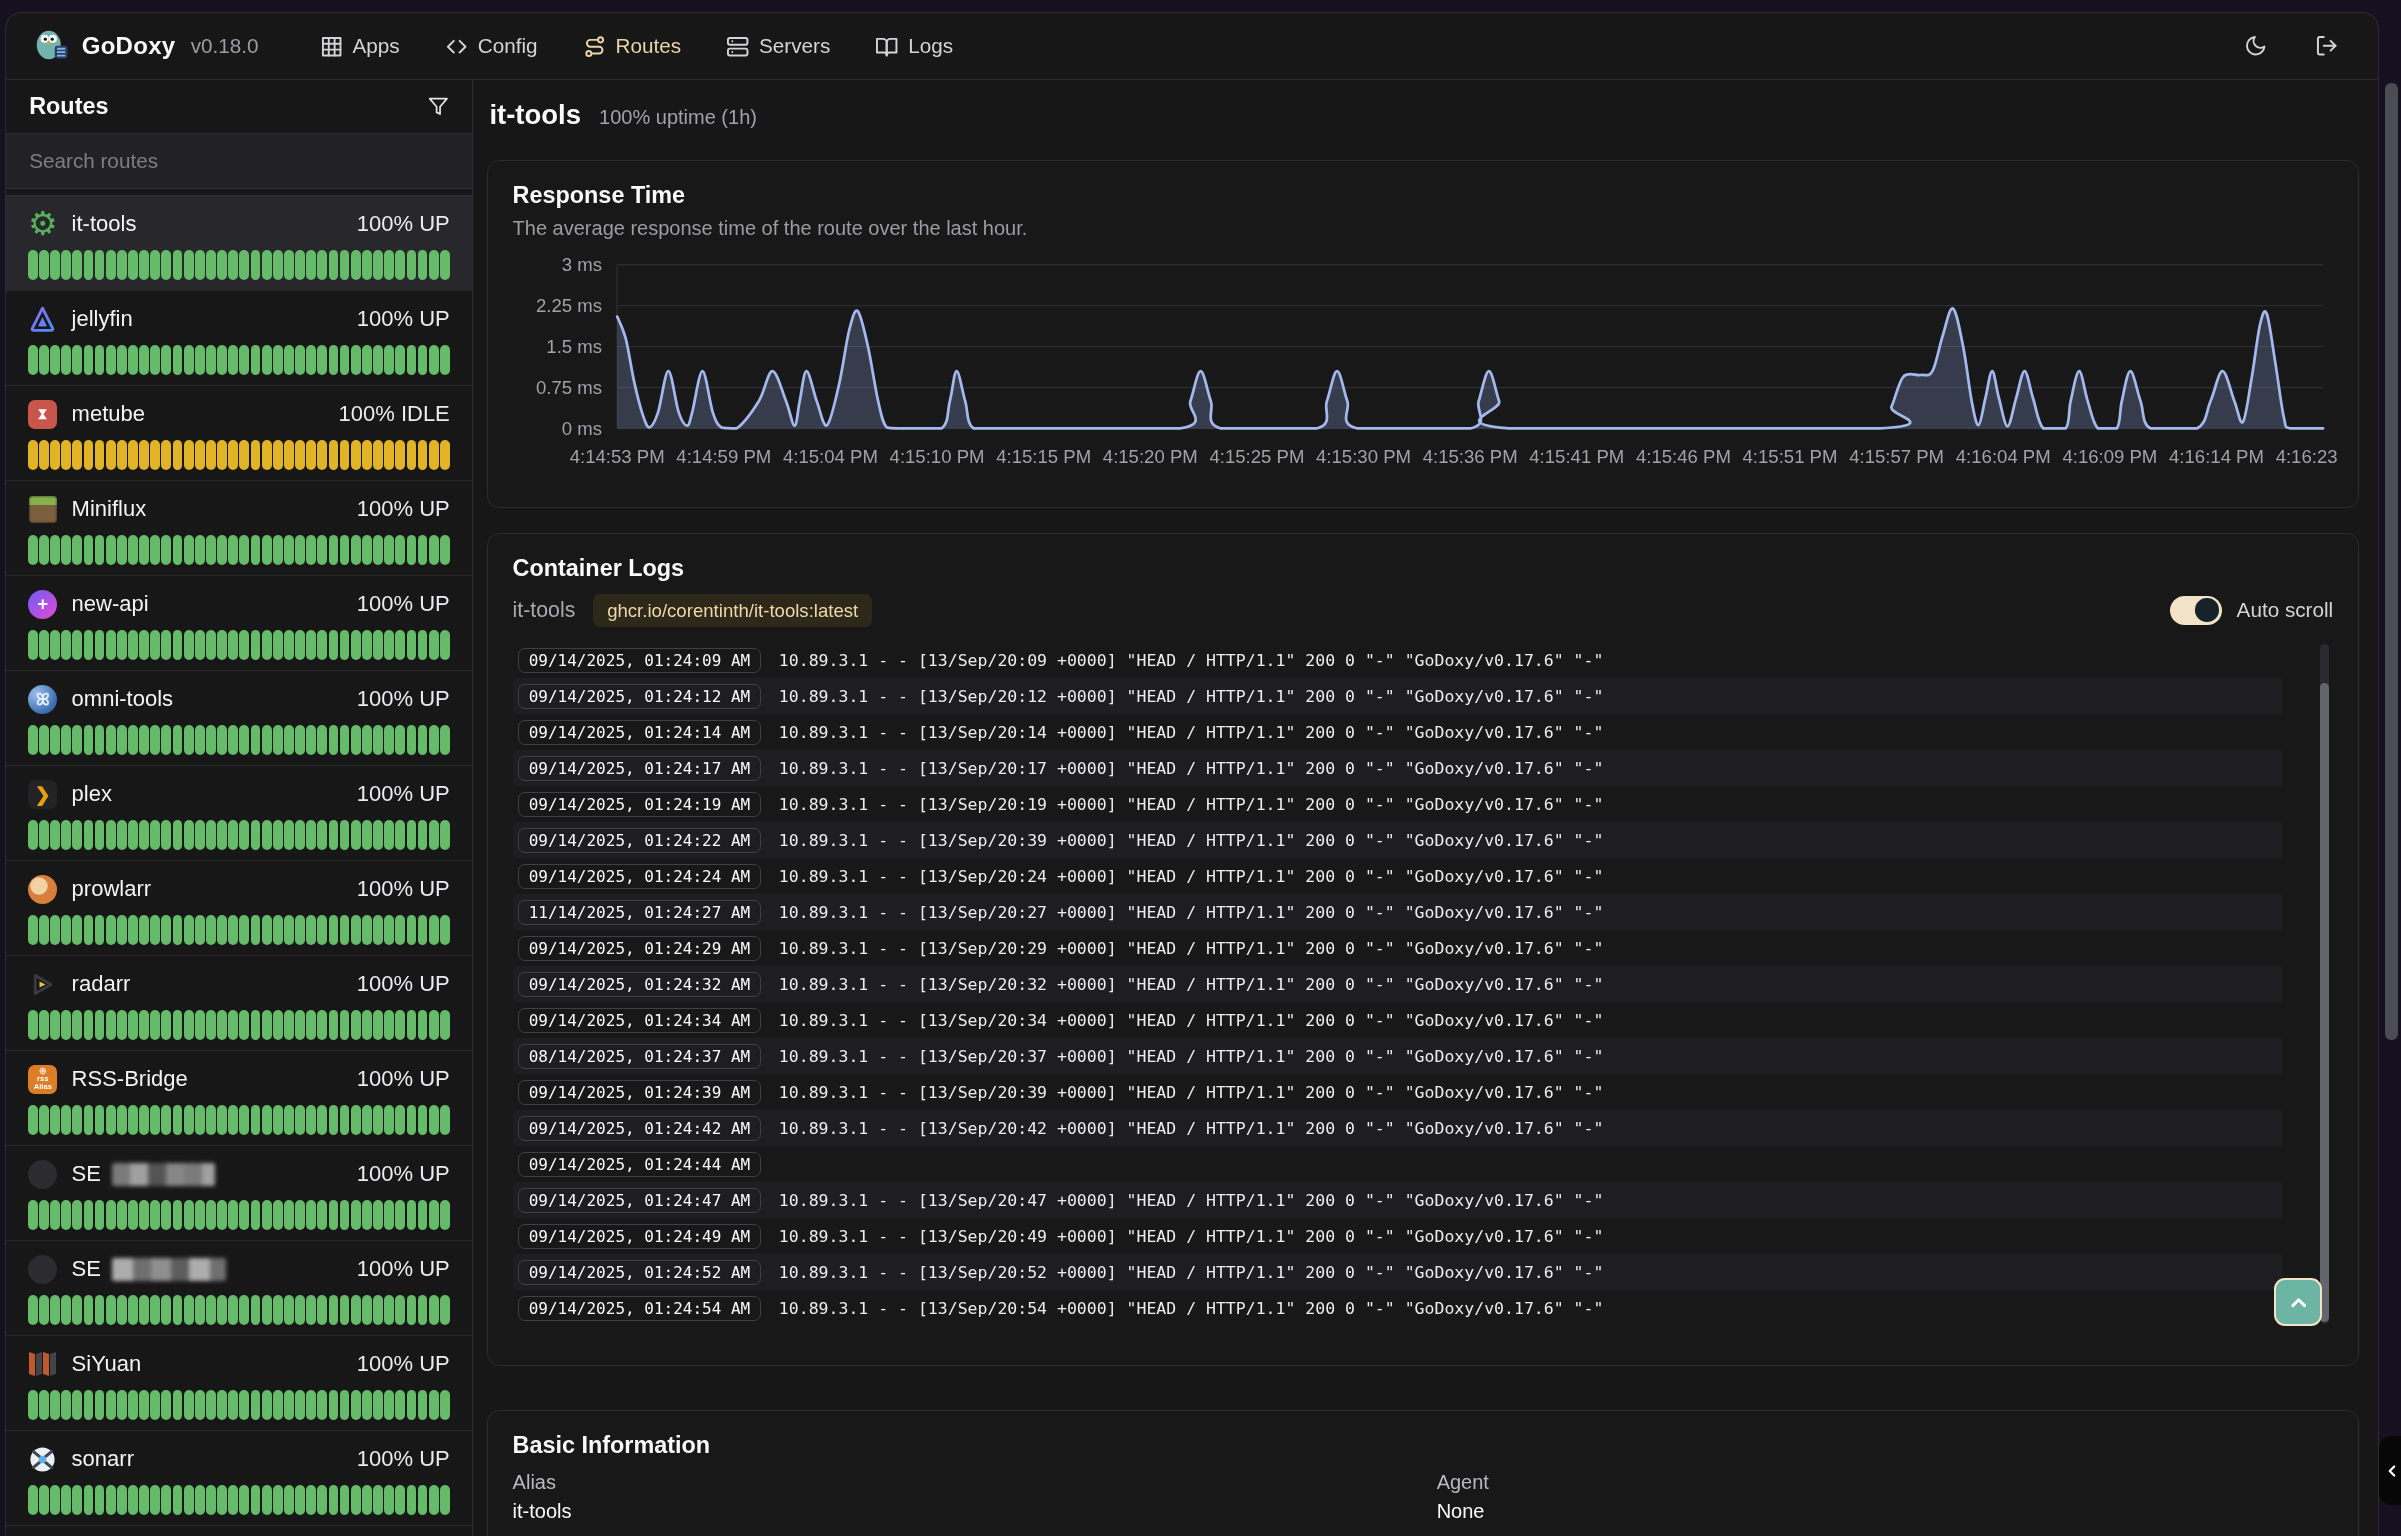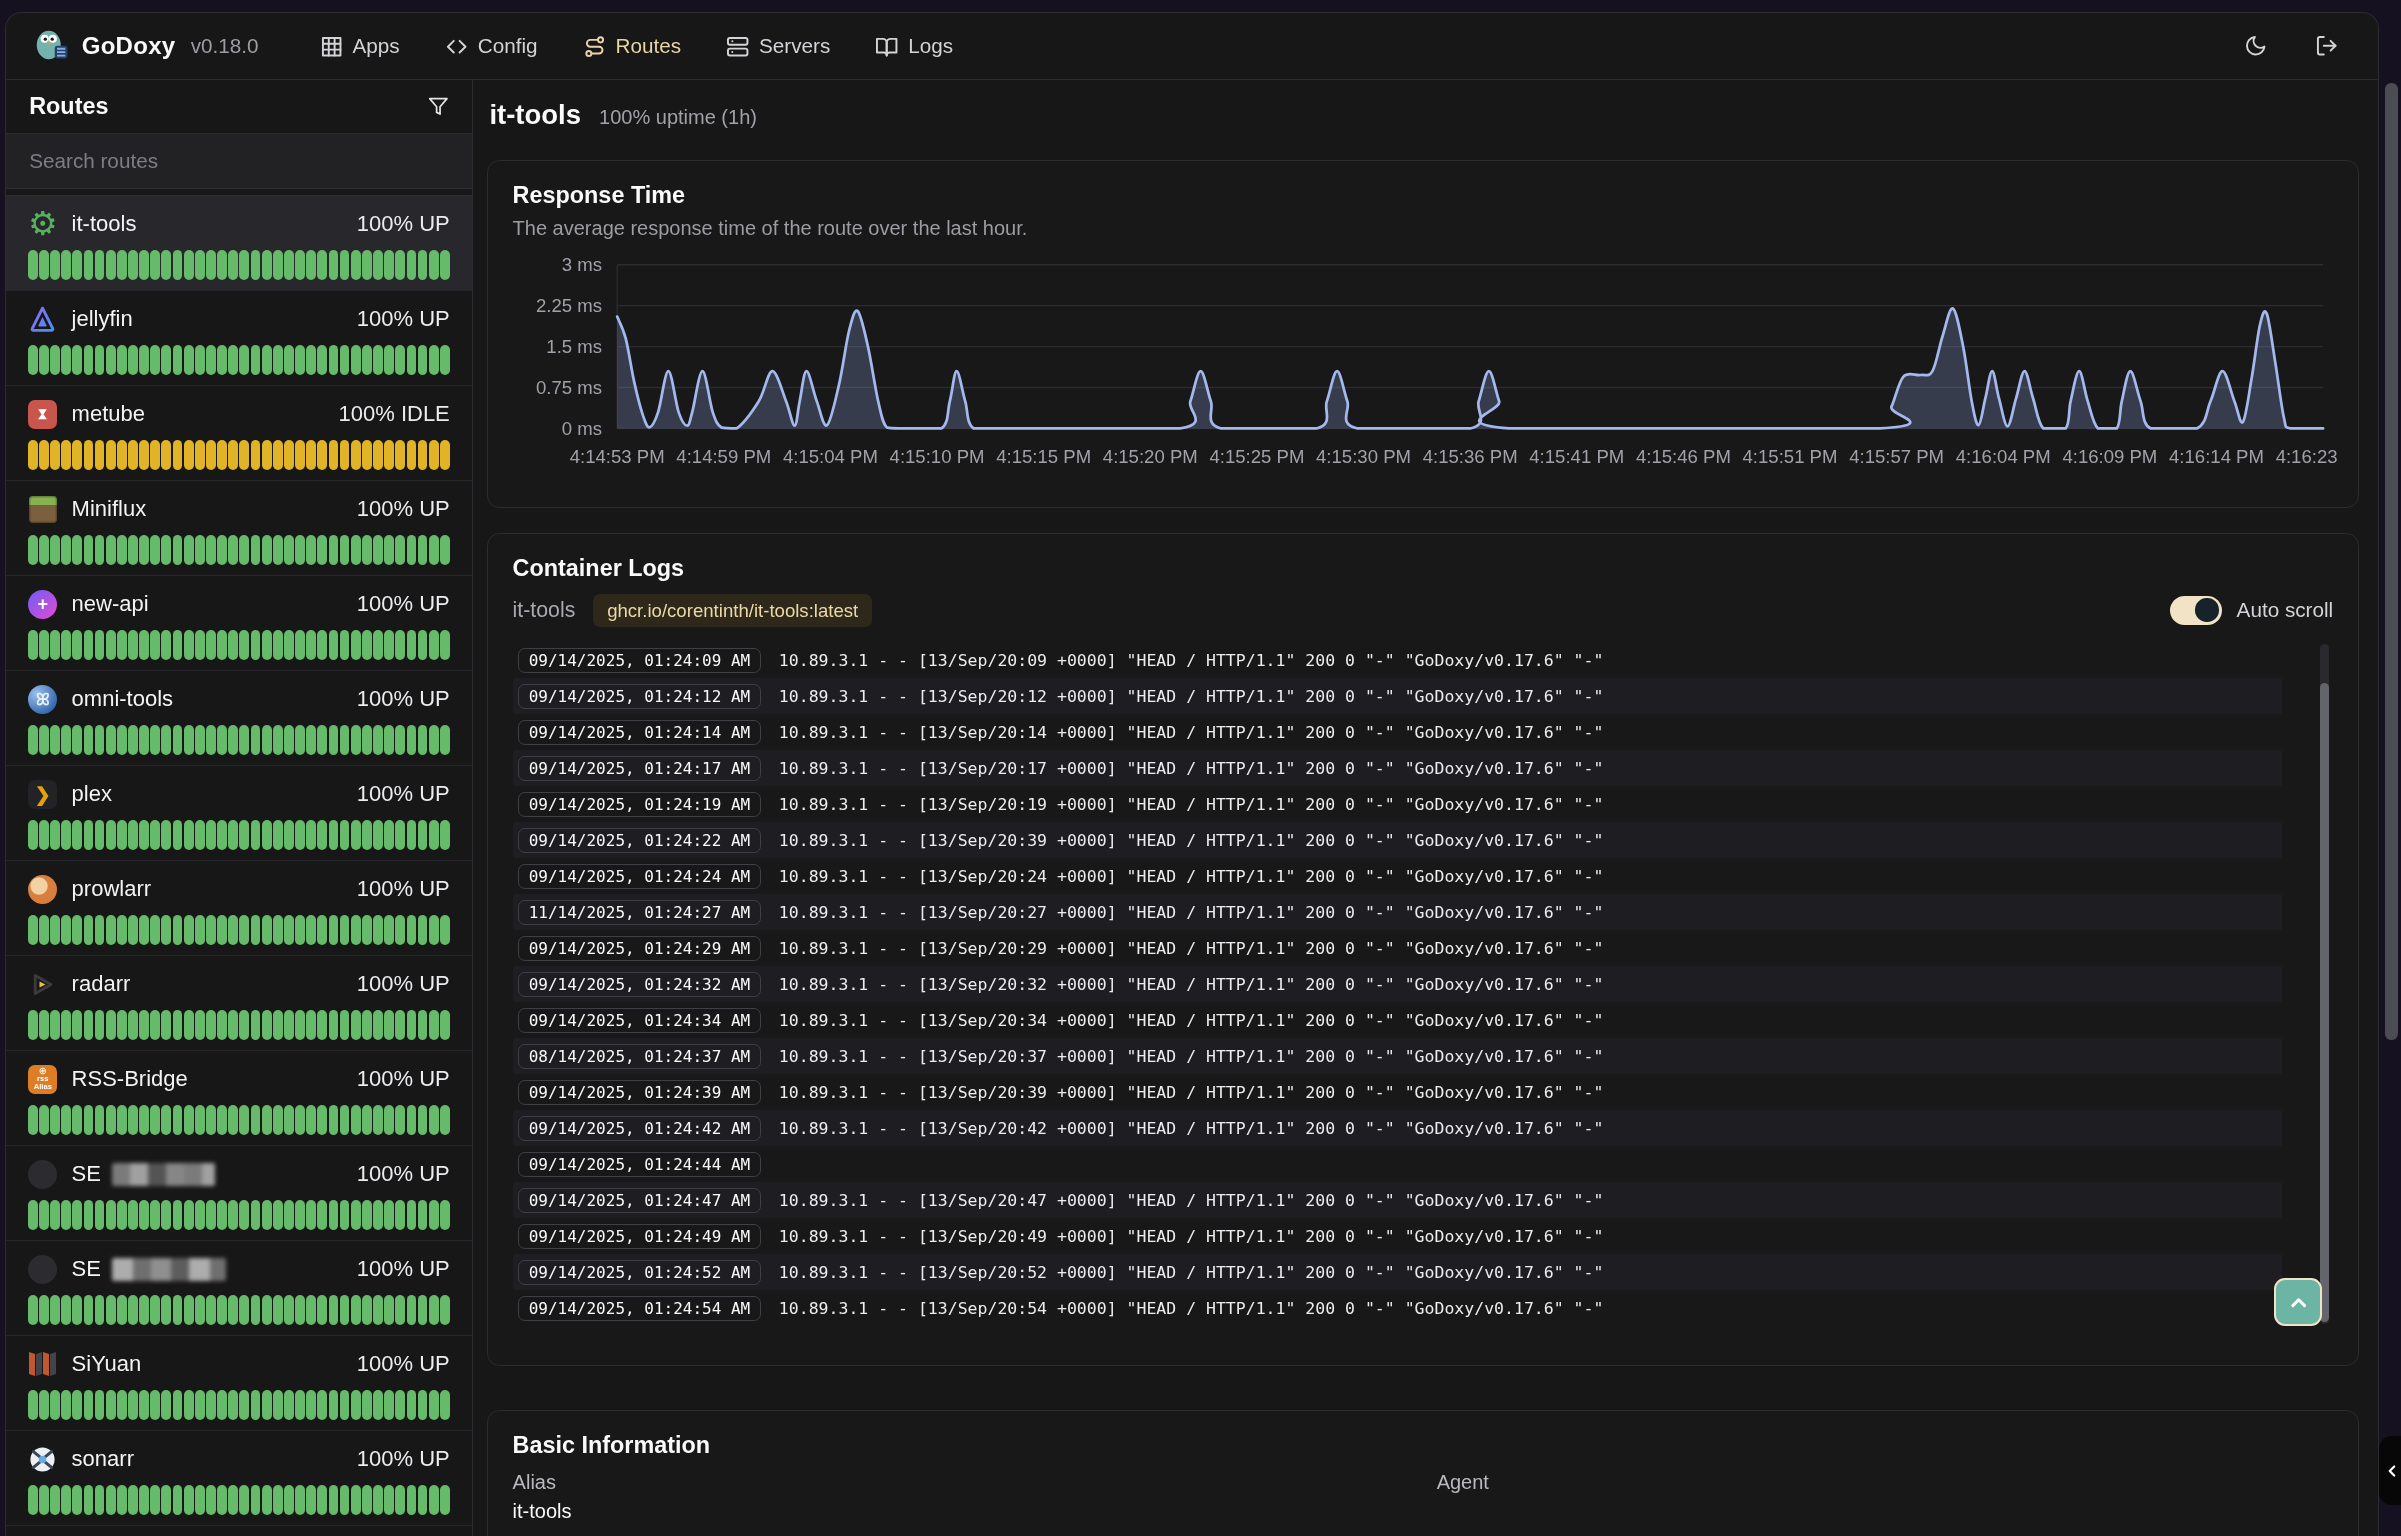--- a/index.html
+++ b/index.html
@@ -1079,20 +1079,21 @@
 
       <div class="card basic-card">
         <div class="card-title">Basic Information</div>
         <div class="bi-grid" id="bi-grid">
             <div class="bi-field">
               <div class="bi-label">Alias</div>
               <div class="bi-value">it-tools</div>
             </div>
             <div class="bi-field">
               <div class="bi-label">Agent</div>
+              <div class="bi-value">None</div>
             </div>
           </div>
       </div>
     </div>
   </div>
 </div>
 
 <div class="page-scrollbar"></div>
 <div class="drawer-handle">
   <svg viewBox="0 0 24 24" fill="none" stroke="currentColor" stroke-width="3" stroke-linecap="round" stroke-linejoin="round">

